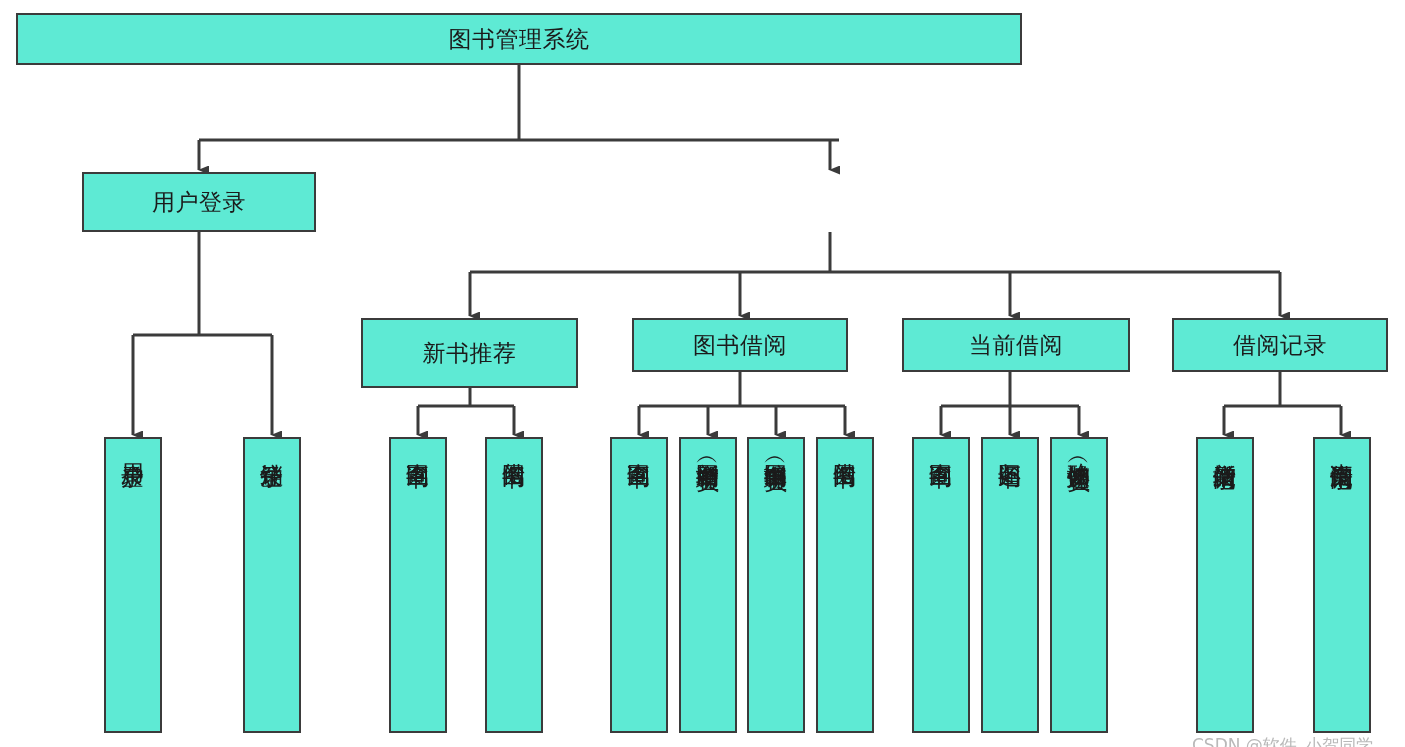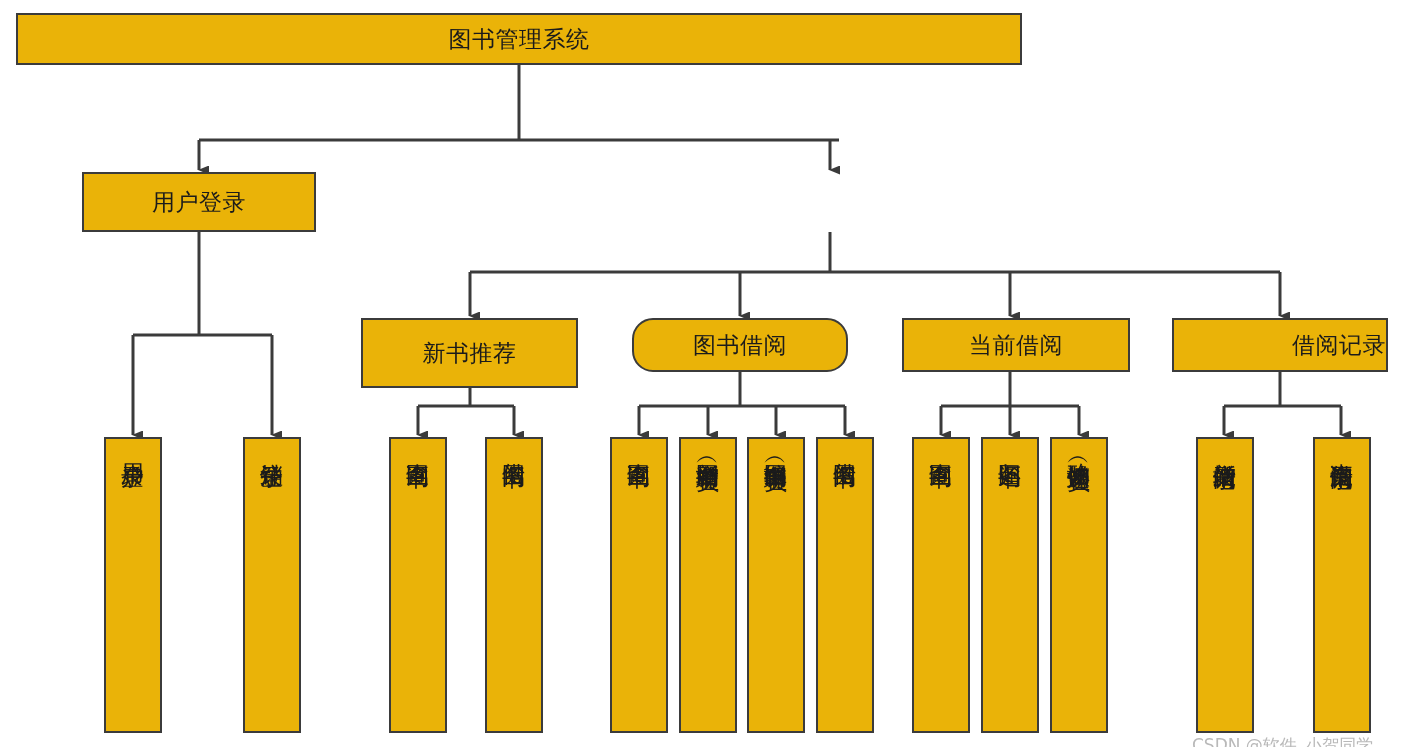--- a/index.html
+++ b/index.html
@@ -14,21 +14,21 @@
     position: relative;
     width: 1405px;
     height: 747px;
     background: #ffffff;
     overflow: hidden;
   }
   .node {
     position: absolute;
     box-sizing: border-box;
     border: 2px solid #3b3b3b;
-    background: #eab308;
+    background: #5eead4;
     display: flex;
     align-items: center;
     justify-content: center;
     color: #1b1b1b;
   }
   .node .label {
     display: block;
     text-align: center;
     line-height: 1.22;
     white-space: nowrap;
@@ -133,27 +133,27 @@
     <span class="label">图书管理系统</span>
   </div>
 
   <div class="node horiz" style="left:82px; top:172px; width:234px; height:60px;">
     <span class="label">用户登录</span>
   </div>
 
   <div class="node horiz" style="left:361px; top:318px; width:217px; height:70px;">
     <span class="label">新书推荐</span>
   </div>
-  <div class="node horiz" style="left:632px; top:318px; width:216px; height:54px;border-radius:21px;">
+  <div class="node horiz" style="left:632px; top:318px; width:216px; height:54px;">
     <span class="label">图书借阅</span>
   </div>
   <div class="node horiz" style="left:902px; top:318px; width:228px; height:54px;">
     <span class="label">当前借阅</span>
   </div>
-  <div class="node horiz" style="left:1172px; top:318px; width:216px; height:54px;justify-content:flex-end;">
+  <div class="node horiz" style="left:1172px; top:318px; width:216px; height:54px;">
     <span class="label">借阅记录</span>
   </div>
 
   <div class="node vert" style="left:104px; top:437px; width:58px; height:296px;">
     <span class="label">用户登录</span>
   </div>
   <div class="node vert" style="left:243px; top:437px; width:58px; height:296px;">
     <span class="label">注销登录</span>
   </div>
 

